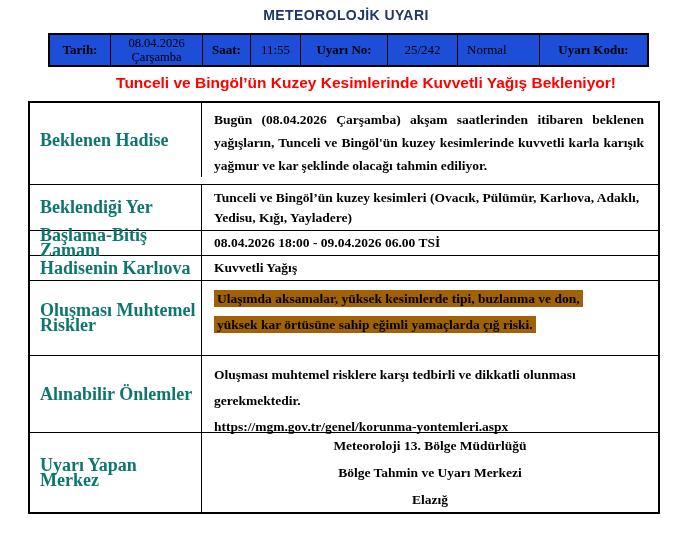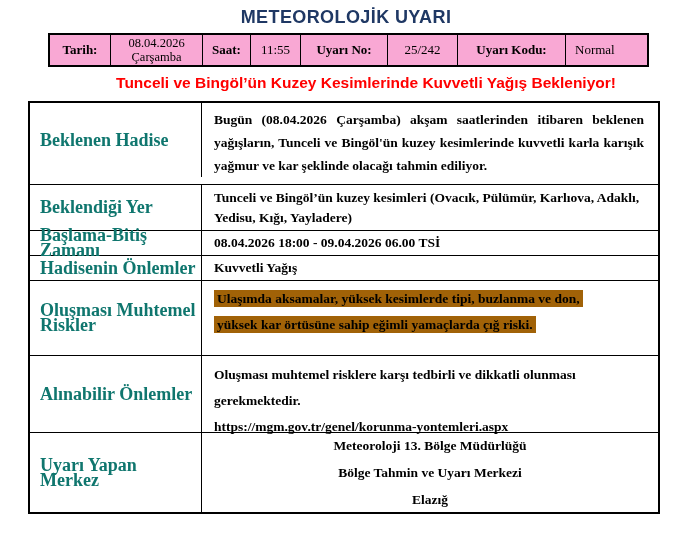--- a/index.html
+++ b/index.html
@@ -5,26 +5,26 @@
   * { margin:0; padding:0; box-sizing:border-box; }
   html,body { background:#ffffff; }
   .page {
     position:relative; width:692px; height:533px; background:#ffffff;
     font-family:"Liberation Serif", serif; color:#000;
     overflow:hidden;
   }
   .doc-title {
     position:absolute; top:7px; left:0; width:100%;
     text-align:center; font-family:"Liberation Sans", sans-serif;
-    font-weight:bold; font-size:18px; letter-spacing:0.4px; color:#1F3864;
+    font-weight:bold; font-size:14px; letter-spacing:0.4px; color:#1F3864;
   }
   
   .header-table {
     position:absolute; left:48px; top:33px; height:34px;
-    display:flex; border:2px solid #000; background:#f9a8d4;
+    display:flex; border:2px solid #000; background:#1d4ed8;
   }
   .hcell {
     border-left:1.5px solid #000; display:flex; flex-direction:column;
     align-items:center; justify-content:center; font-size:13px; line-height:14px;
   }
   .hcell:first-child { border-left:none; }
   .hlabel { font-weight:bold; }
   .w-tarih { width:60px; } .w-date { width:92px; font-size:12.5px; }
   .w-saat { width:48px; } .w-time { width:50px; }
   .w-uyarino { width:87px; } .w-nov { width:70px; }
@@ -73,22 +73,22 @@
   <div class="header-table">
     <div class="hcell hlabel w-tarih">Tarih:</div>
     <div class="hcell w-date">
       <span>08.04.2026</span>
       <span>Çarşamba</span>
     </div>
     <div class="hcell hlabel w-saat">Saat:</div>
     <div class="hcell w-time">11:55</div>
     <div class="hcell hlabel w-uyarino">Uyarı No:</div>
     <div class="hcell w-nov">25/242</div>
+    <div class="hcell w-kodv">Normal</div>
     <div class="hcell hlabel w-kod">Uyarı Kodu:</div>
-    <div class="hcell w-kodv">Normal</div>
   </div>
 
   <div class="headline">Tunceli ve Bingöl’ün Kuzey Kesimlerinde Kuvvetli Yağış Bekleniyor!</div>
 
   <div class="main-table">
 
     <div class="trow r1">
       <div class="label-cell">Beklenen Hadise</div>
       <div class="content-cell c1">Bugün (08.04.2026 Çarşamba) akşam saatlerinden itibaren beklenen yağışların, Tunceli ve Bingöl'ün kuzey kesimlerinde kuvvetli karla karışık yağmur ve kar şeklinde olacağı tahmin ediliyor.</div>
     </div>
@@ -97,21 +97,21 @@
       <div class="label-cell">Beklendiği Yer</div>
       <div class="content-cell c2">Tunceli ve Bingöl’ün kuzey kesimleri (Ovacık, Pülümür, Karlıova, Adaklı, Yedisu, Kığı, Yayladere)</div>
     </div>
 
     <div class="trow r3">
       <div class="label-cell">Başlama-Bitiş Zamanı</div>
       <div class="content-cell c3">08.04.2026 18:00 - 09.04.2026 06.00 TSİ</div>
     </div>
 
     <div class="trow r4">
-      <div class="label-cell">Hadisenin Önlemler</div>
+      <div class="label-cell">Hadisenin Karlıova</div>
       <div class="content-cell c4">Kuvvetli Yağış</div>
     </div>
 
     <div class="trow r5">
       <div class="label-cell">Oluşması Muhtemel Riskler</div>
       <div class="content-cell c5">
         <span class="hl">Ulaşımda aksamalar, yüksek kesimlerde tipi, buzlanma ve don,</span><br>
         <span class="hl">yüksek kar örtüsüne sahip eğimli yamaçlarda çığ riski.</span>
       </div>
     </div>

